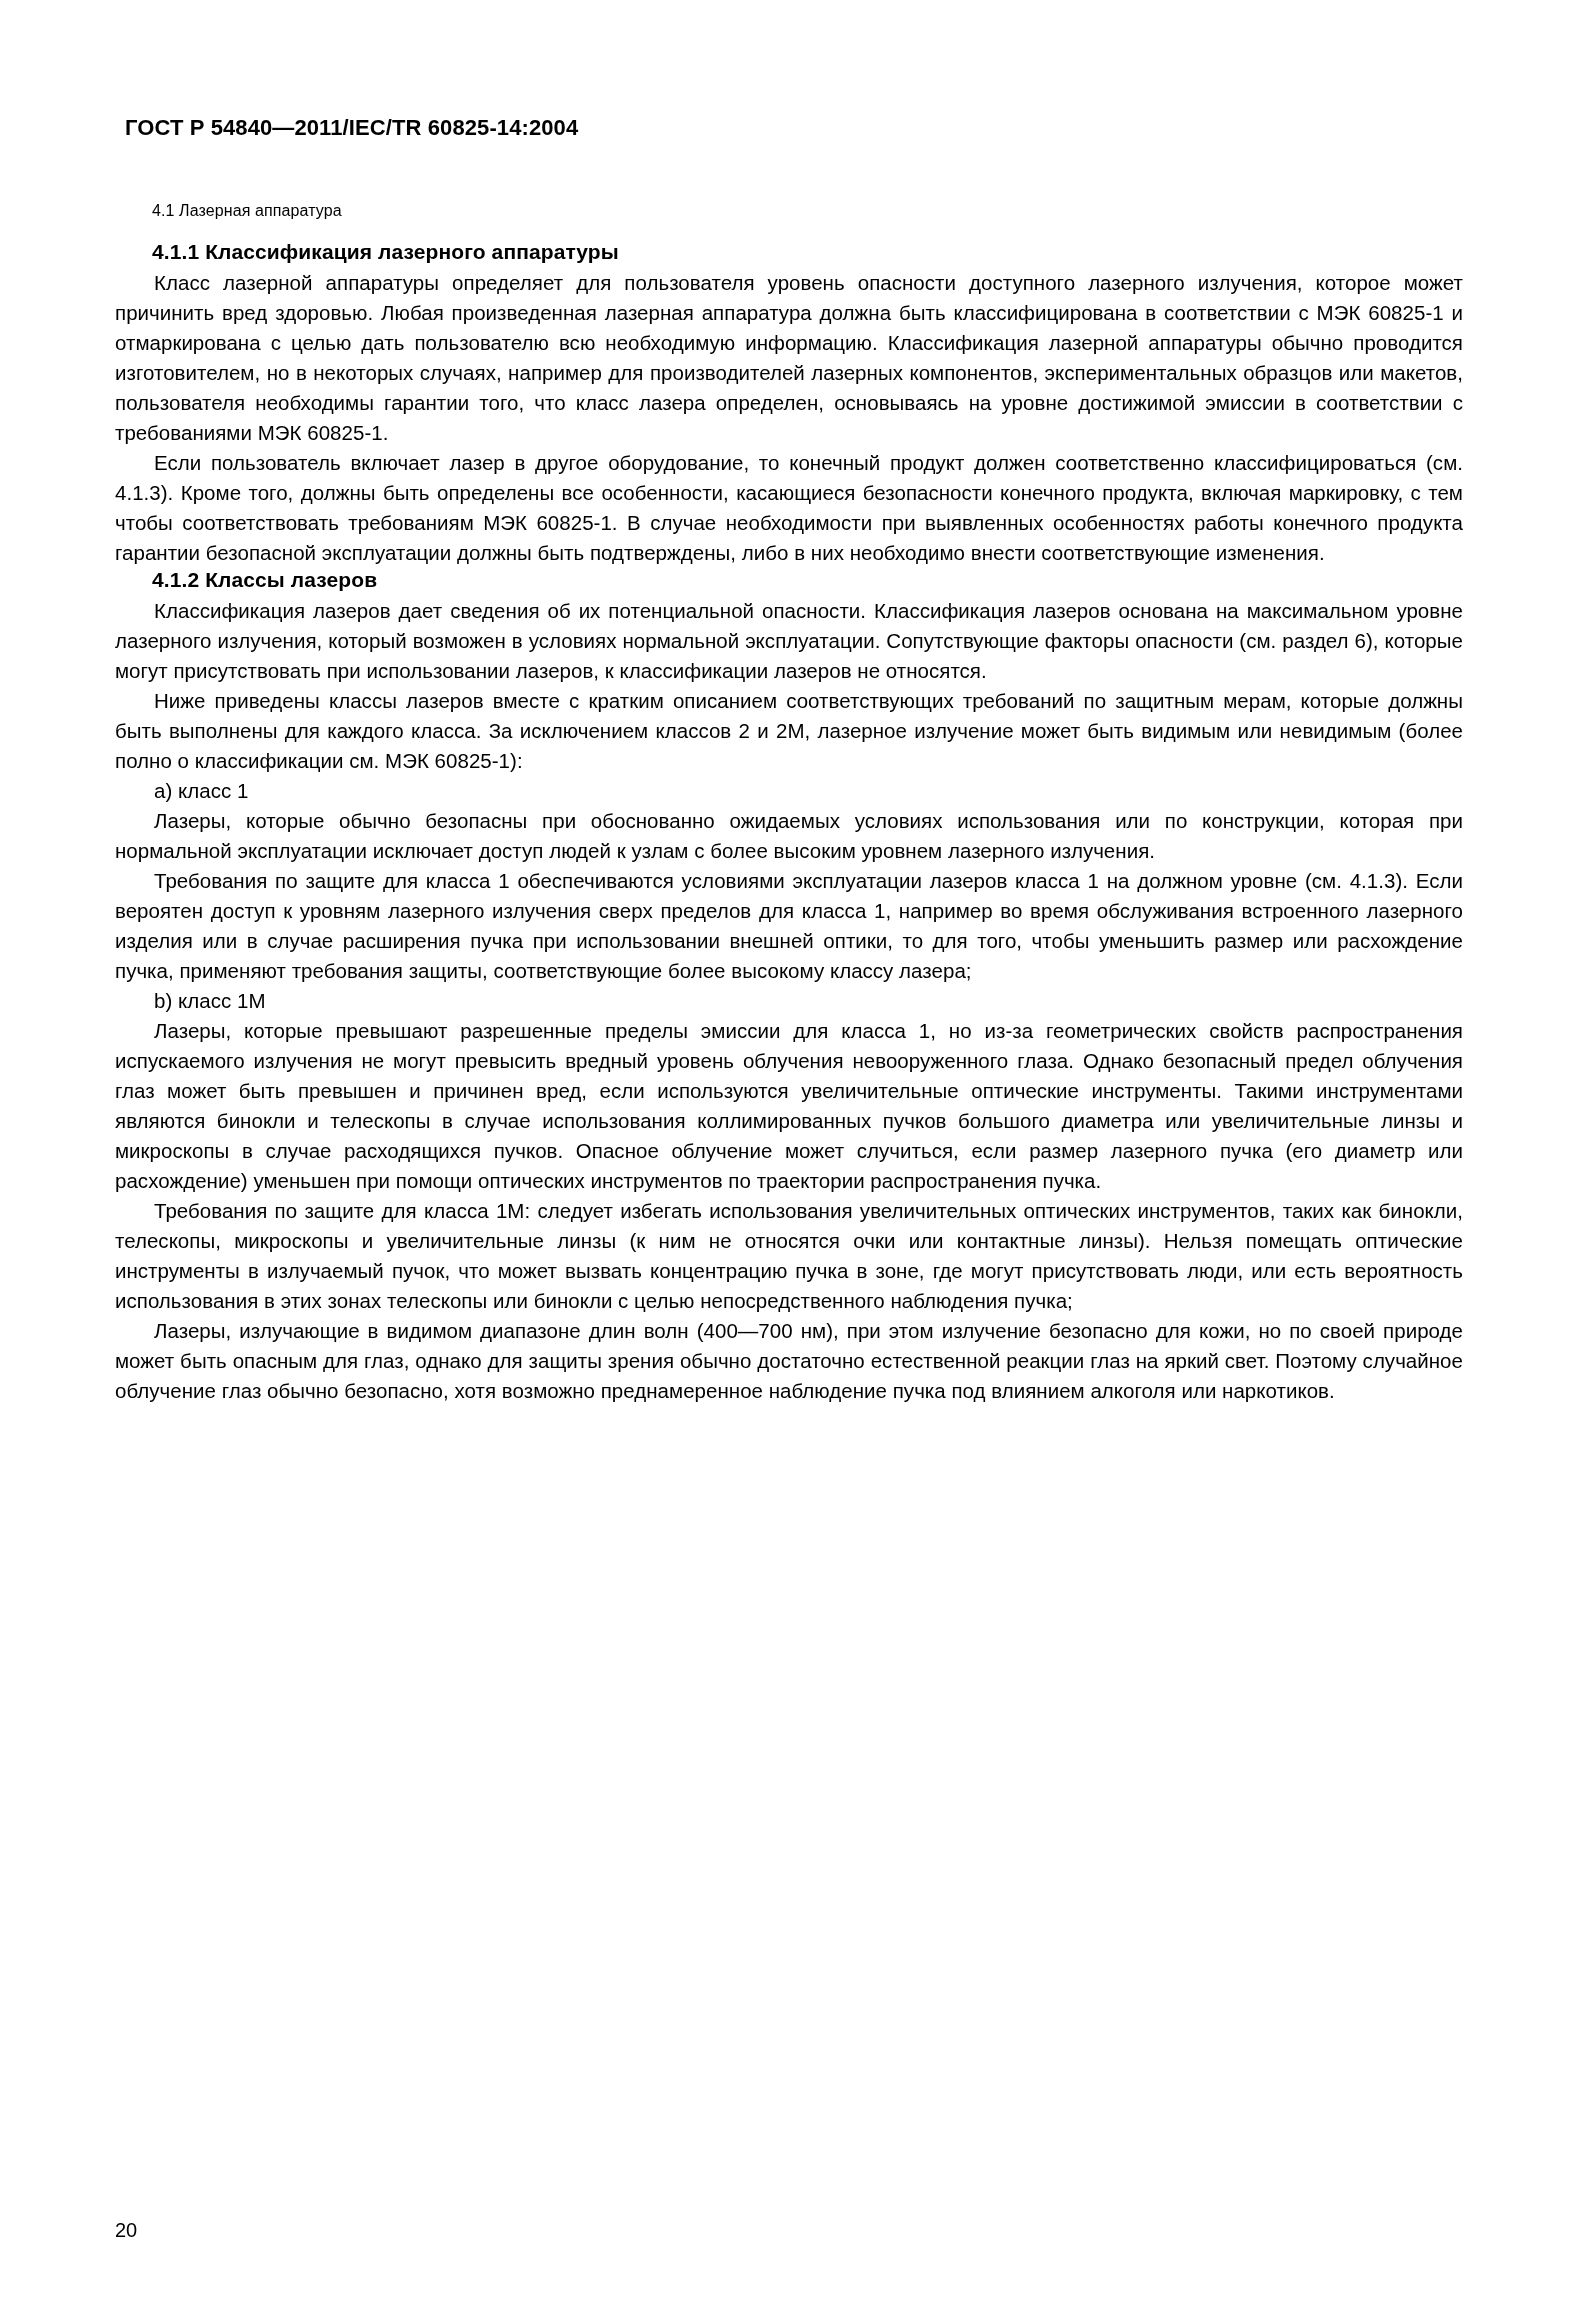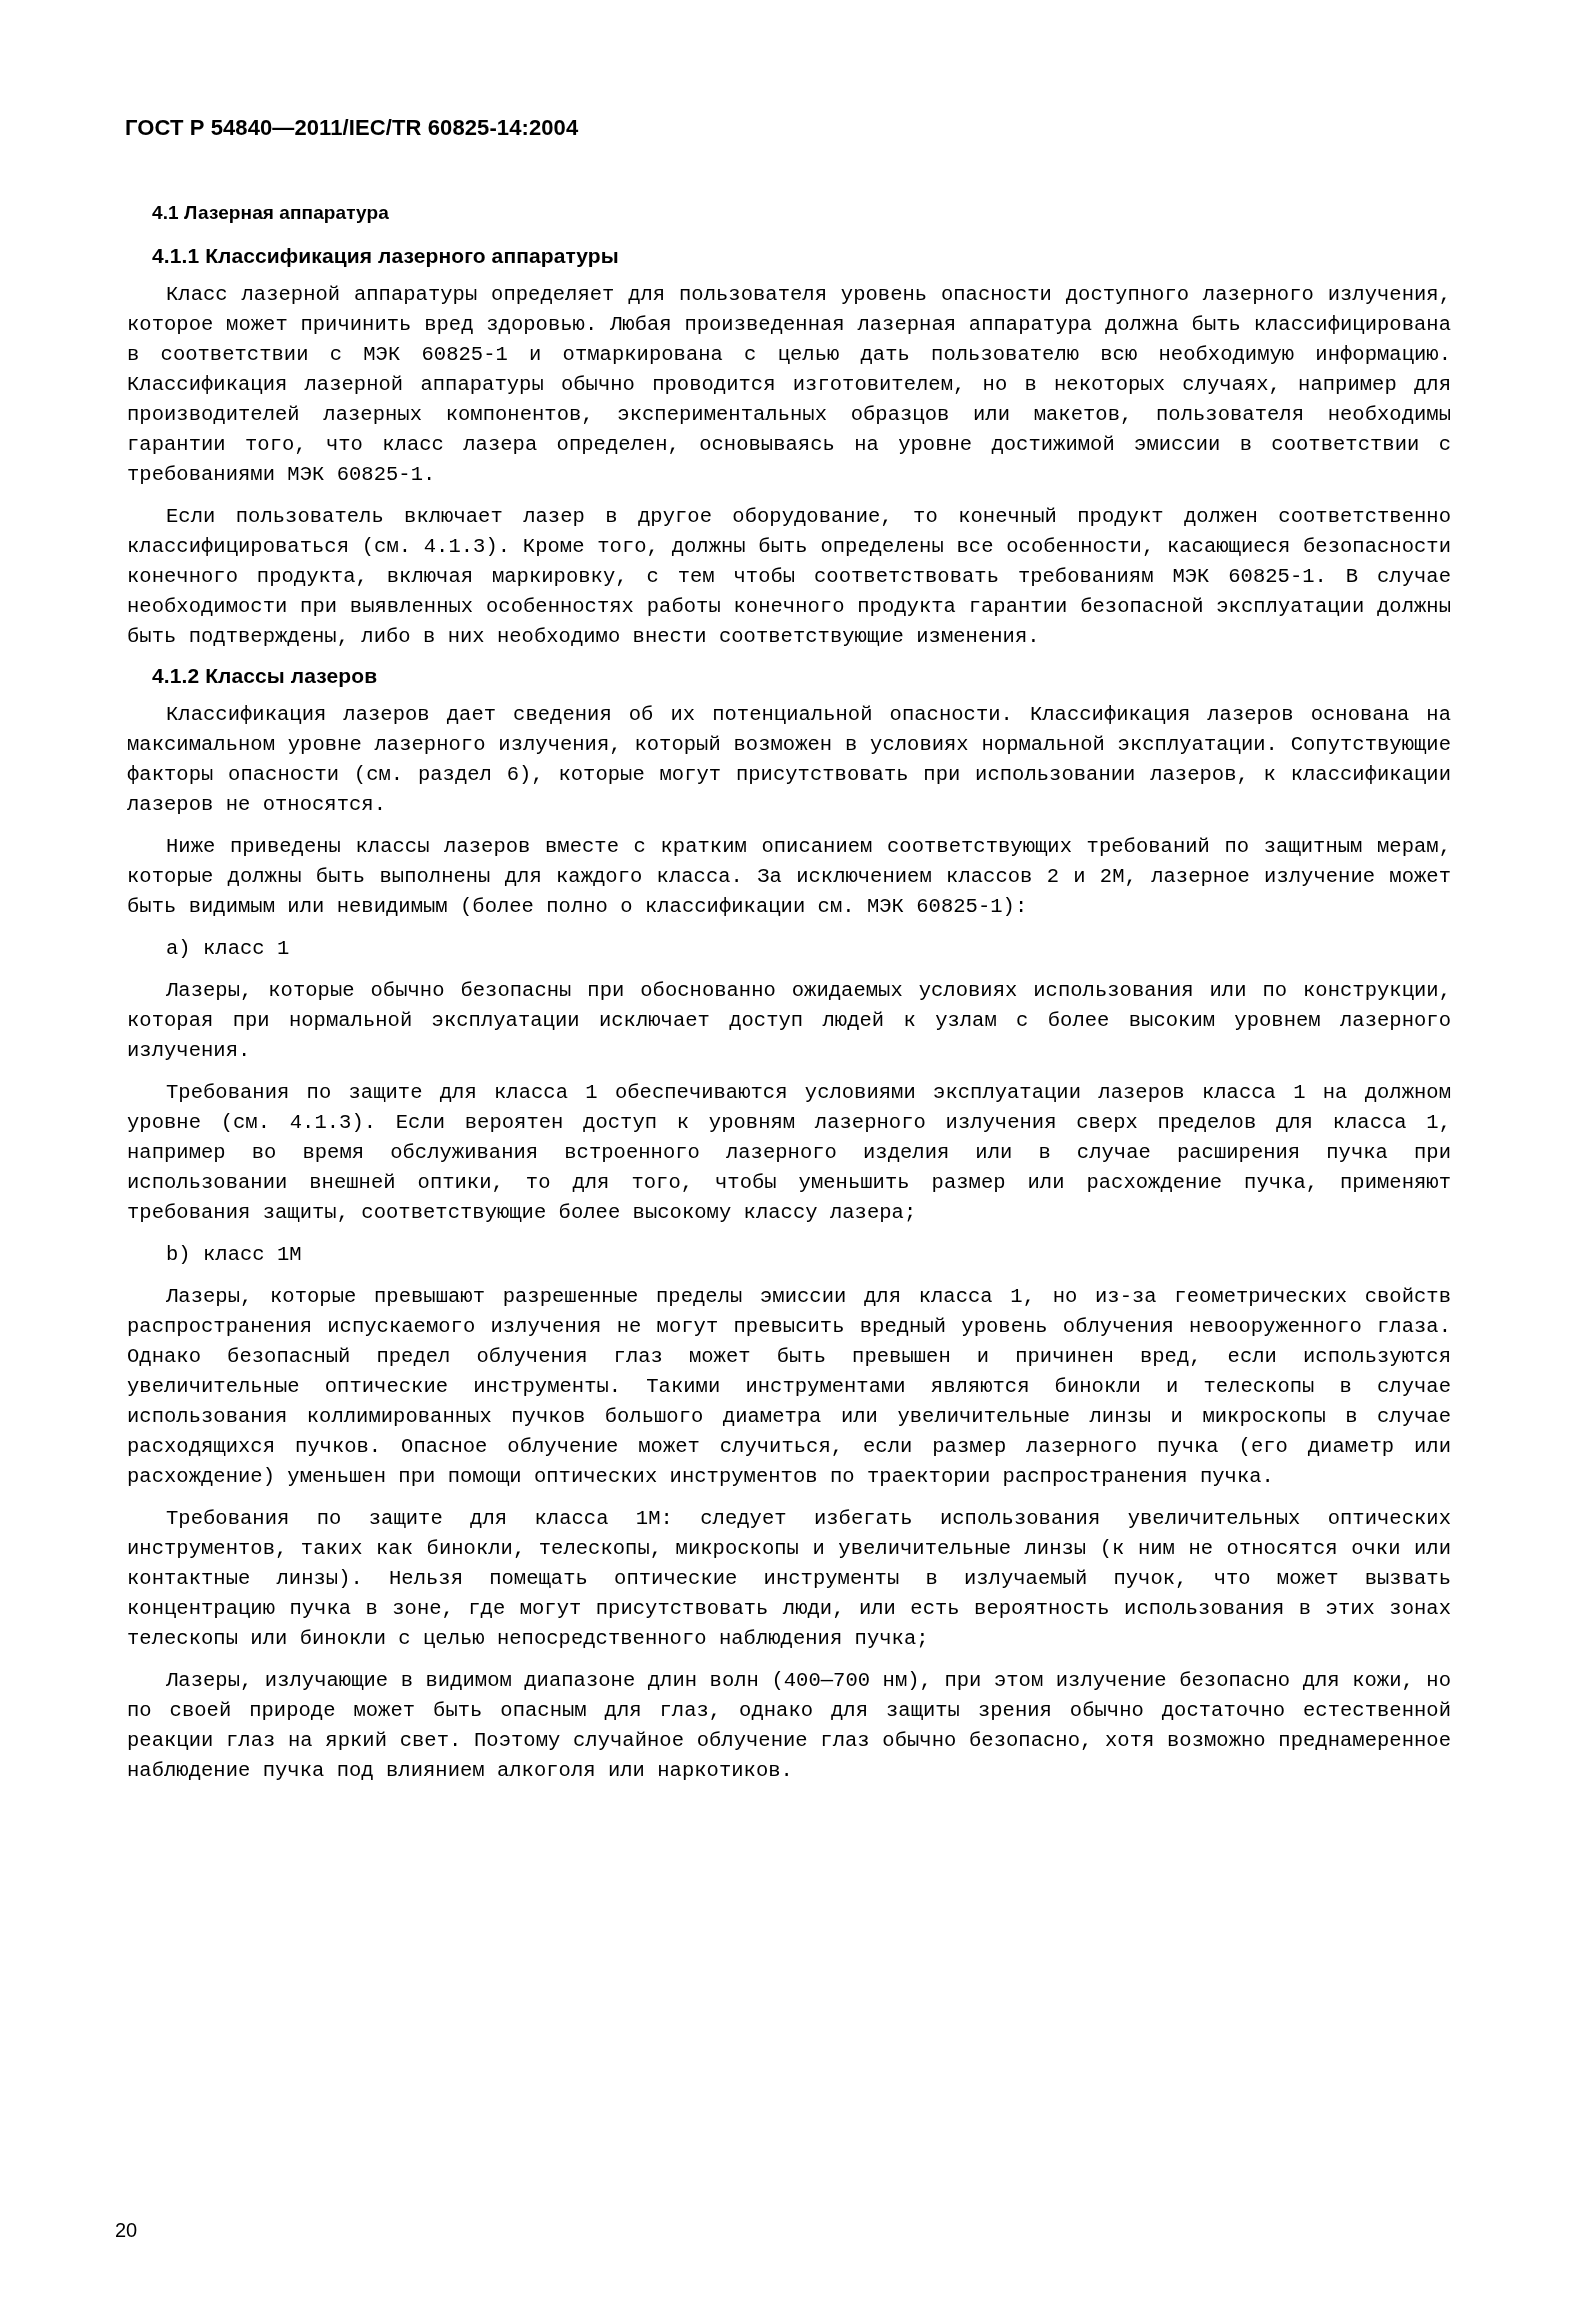--- a/index.html
+++ b/index.html
@@ -28,41 +28,40 @@
     margin: 0 0 61px 10px;
   }
   h1.section-title {
     font-size: 25.6px;
     font-weight: bold;
     margin: 0 0 31px 0;
     padding-left: 37px;
     letter-spacing: 0.1px;
   }
   h2.sub-title {
-    font-size: 19px;
-    font-weight: bold;
+    font-size: 16px;
+    font-weight: normal;
     margin: 0 0 20px 0;
     padding-left: 37px;
     letter-spacing: 0.1px;
   }
   h3.subsub-title {
     font-size: 21px;
     font-weight: bold;
     margin: 0 0 4px 0;
     padding-left: 37px;
     letter-spacing: 0.1px;
   }
   p.body-text {
     font-size: 20.5px;
     line-height: 30px;
-    margin: 12px;
+    margin: 0;
     text-align: justify;
     text-indent: 39px;
     letter-spacing: 0.03px;
-    font-family: Liberation Mono, monospace;
   }
   .footer-page-num {
     position: absolute;
     left: 115px;
     bottom: 65px;
     font-size: 20px;
   }
 </style>
 </head>
 <body>

